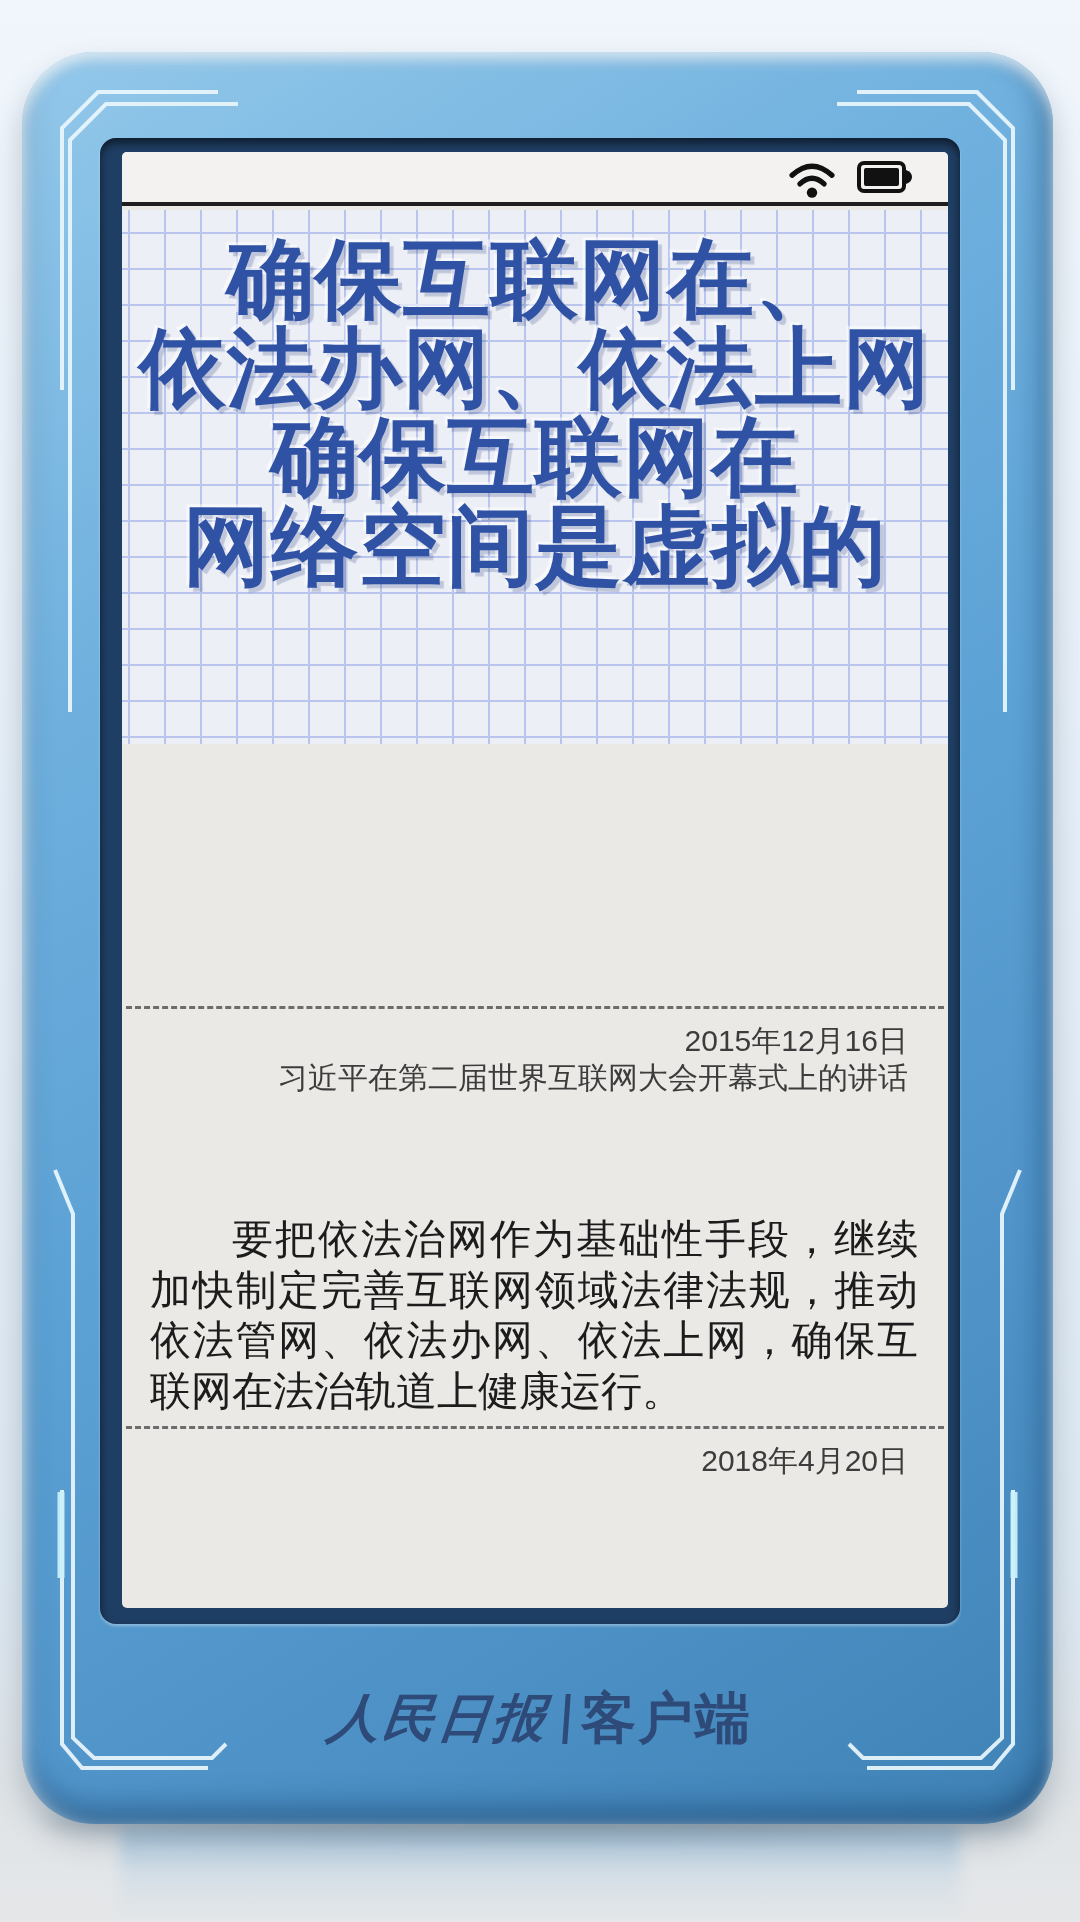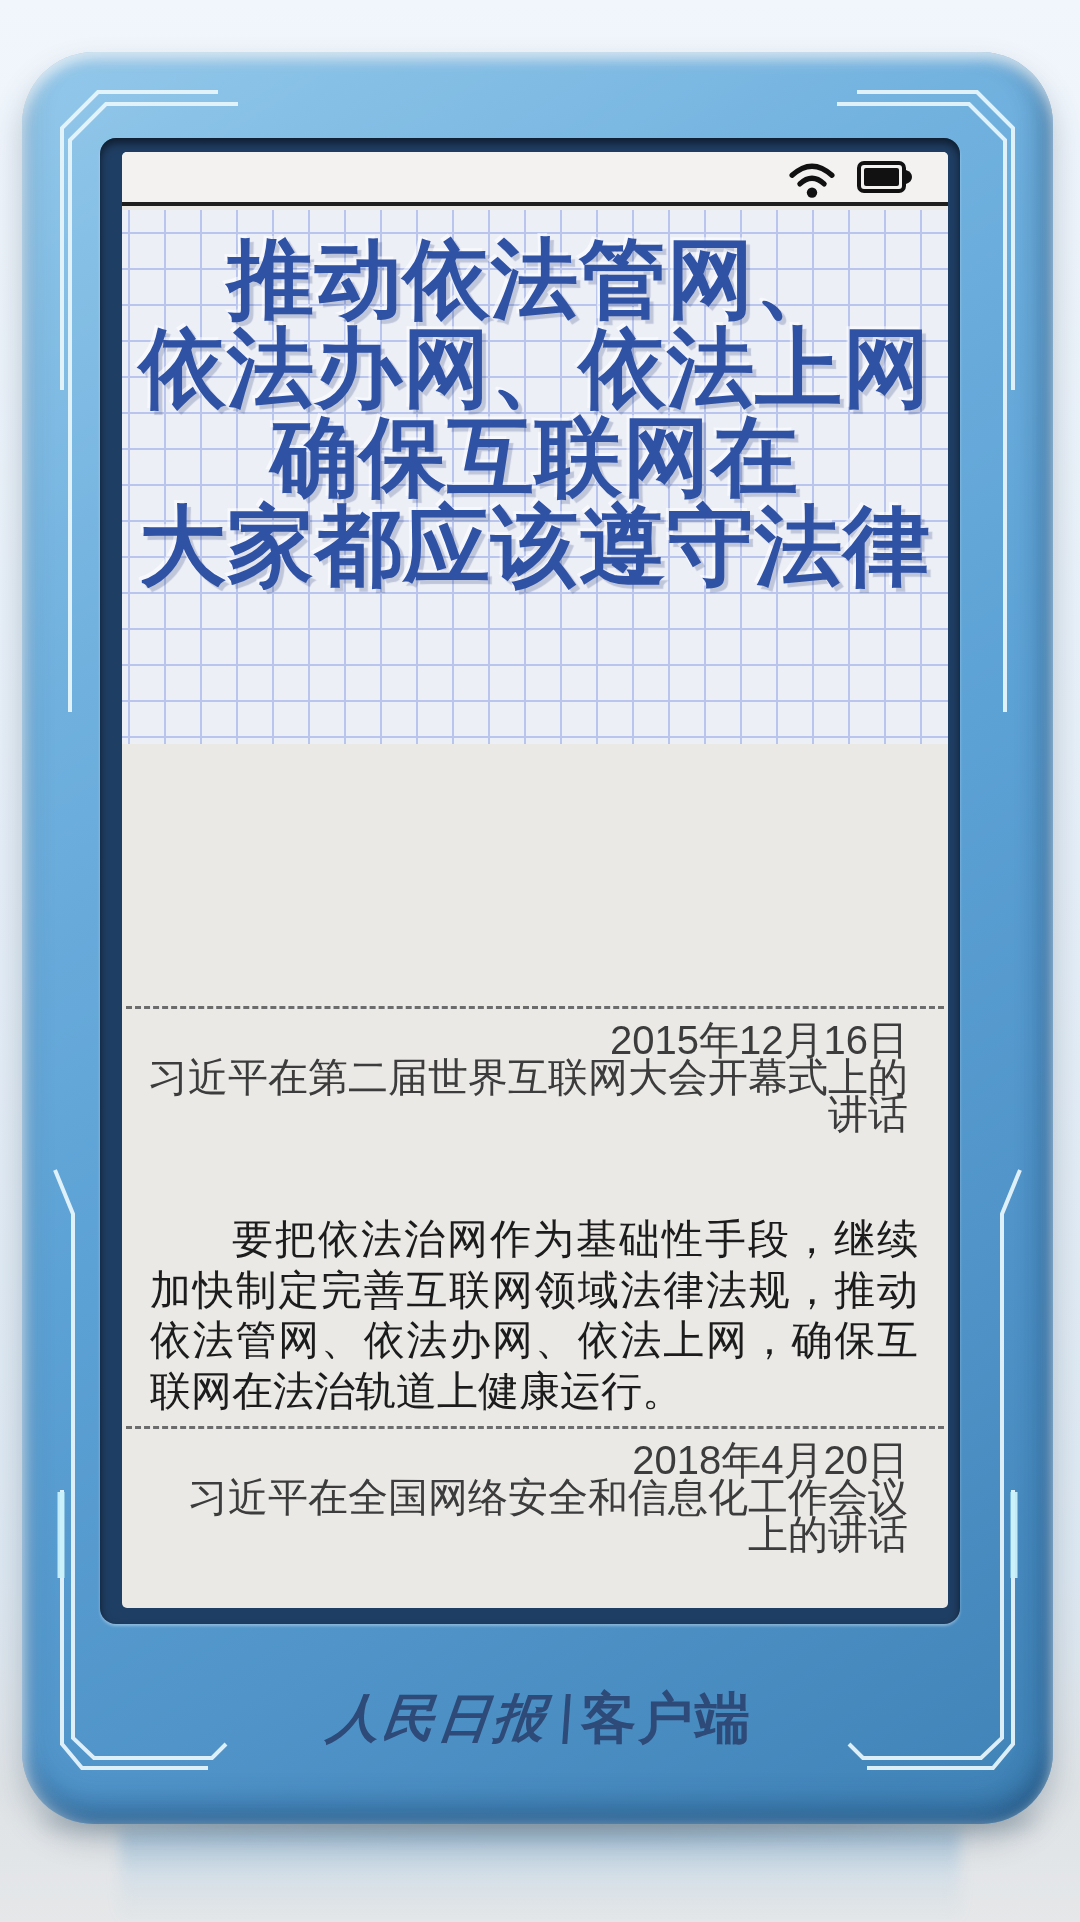--- a/index.html
+++ b/index.html
@@ -91,21 +91,21 @@
   }
   .quote1 { top:558px; }
   .quote2 { top:1062px;font-family:Liberation Serif, serif; }
 
   .dashed { position:absolute; left:4px; right:4px; border-top:3px dashed #6c6c6c; }
   .dashed1 { top:854px; }
   .dashed2 { top:1274px; }
 
   .attribution {
     position:absolute; right:40px; text-align:right;
-    font-size:40px; line-height:37px; color:#3c3c3c;
+    font-size:30px; line-height:37px; color:#3c3c3c;
     font-family:"Liberation Sans", sans-serif;
   }
   .attr1 { top:870px; }
   .attr2 { top:1290px;margin-left:38px; }
   .attribution .date { display:block; }
   .attribution .source { display:block;text-align:right; }
 
   
   .footer-logo {
     position:absolute; left:0; top:1682px; width:1080px;
@@ -147,42 +147,41 @@
     </svg>
     <svg width="58" height="40" viewBox="0 0 58 40">
       <rect x="3" y="6" width="45" height="28" rx="5" fill="none" stroke="#111" stroke-width="4"></rect>
       <rect x="8" y="11" width="35" height="18" rx="2" fill="#111"></rect>
       <path d="M50,13 q6,2 6,7 q0,5 -6,7 z" fill="#111"></path>
     </svg>
   </div>
 
   <div class="grid-band">
     <div class="headline">
-      <div>推动依法管网、</div>
+      <div>确保互联网在、</div>
       <div>依法办网、依法上网</div>
       <div>确保互联网在</div>
-      <div>大家都应该遵守法律</div>
+      <div>网络空间是虚拟的</div>
     </div>
   </div>
 
 
   <div class="dashed dashed1"></div>
 
   <div class="attribution attr1">
     <span class="date">2015年12月16日</span>
     <span class="source">习近平在第二届世界互联网大会开幕式上的讲话</span>
   </div>
 
   <div class="quote-text quote2">要把依法治网作为基础性手段，继续加快制定完善互联网领域法律法规，推动依法管网、依法办网、依法上网，确保互联网在法治轨道上健康运行。</div>
 
   <div class="dashed dashed2"></div>
 
   <div class="attribution attr2">
     <span class="date">2018年4月20日</span>
-    <span class="source">习近平在全国网络安全和信息化工作会议上的讲话</span>
   </div>
 
 </div>
 
 <div class="footer-logo">
   <span class="masthead">人民日报</span>
   <span class="logo-divider"></span>
   <span class="client">客户端</span>
 </div>
 

